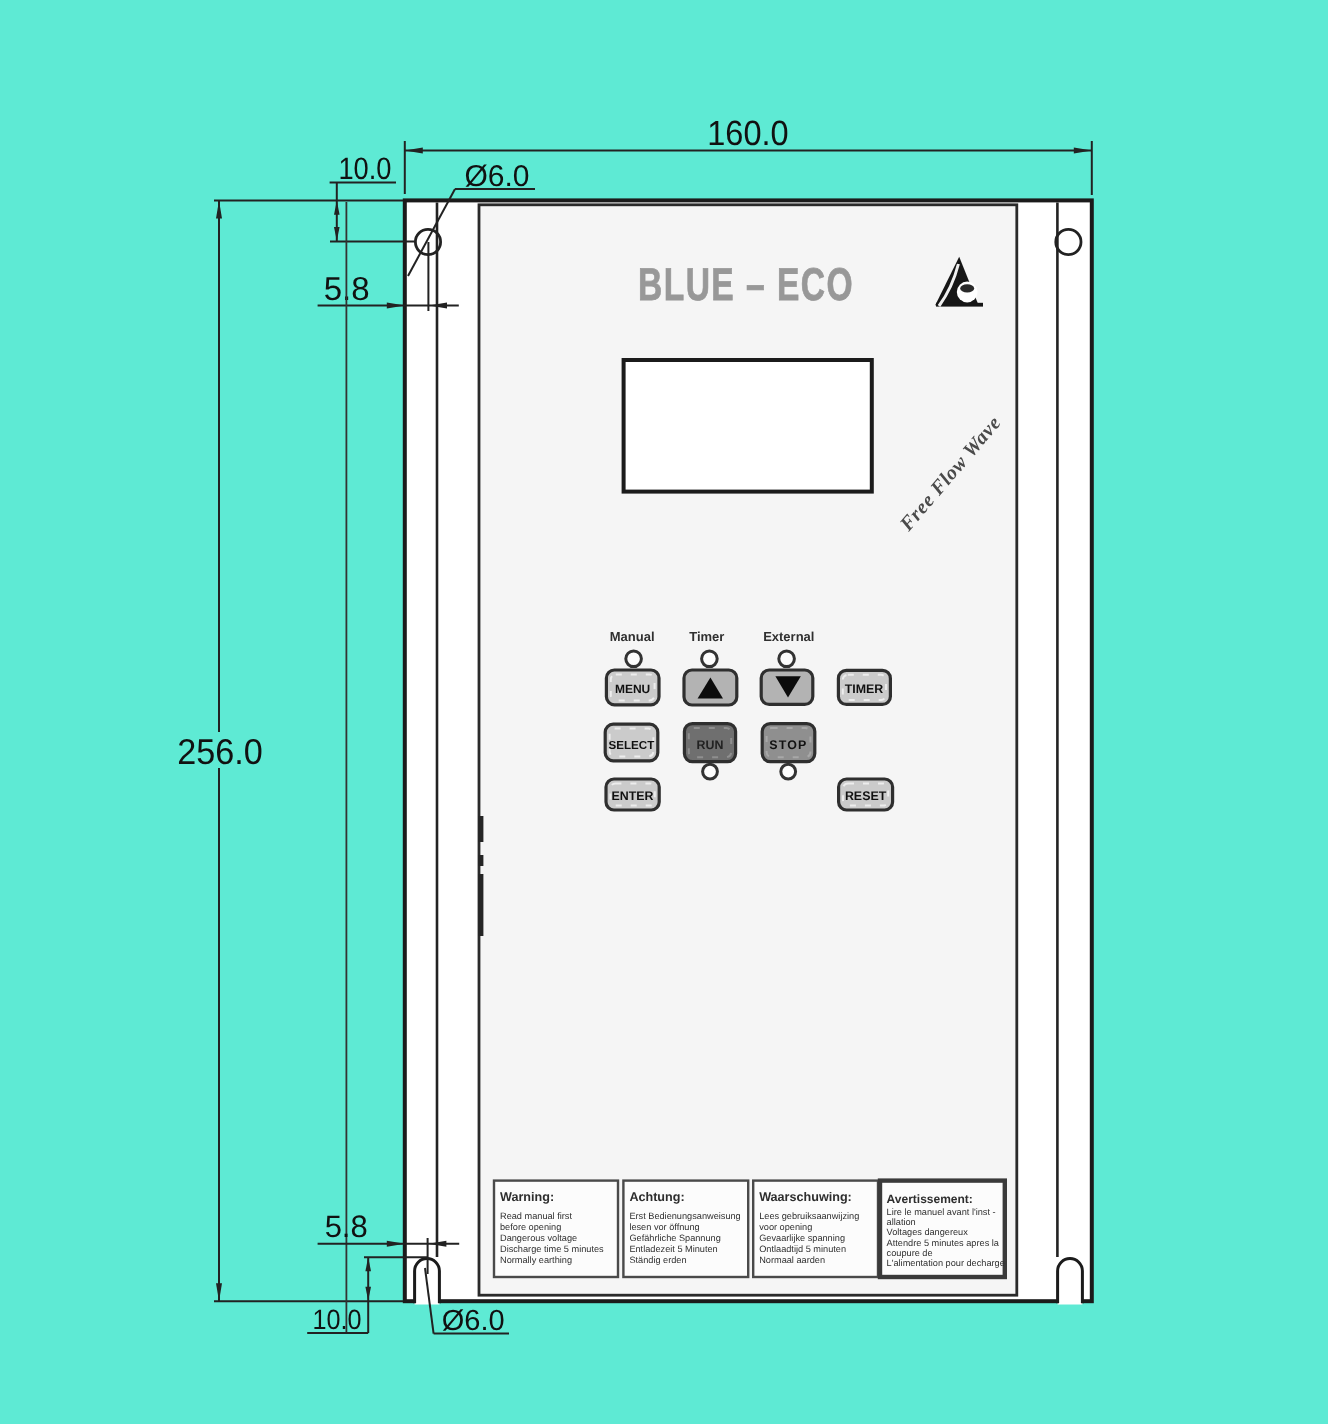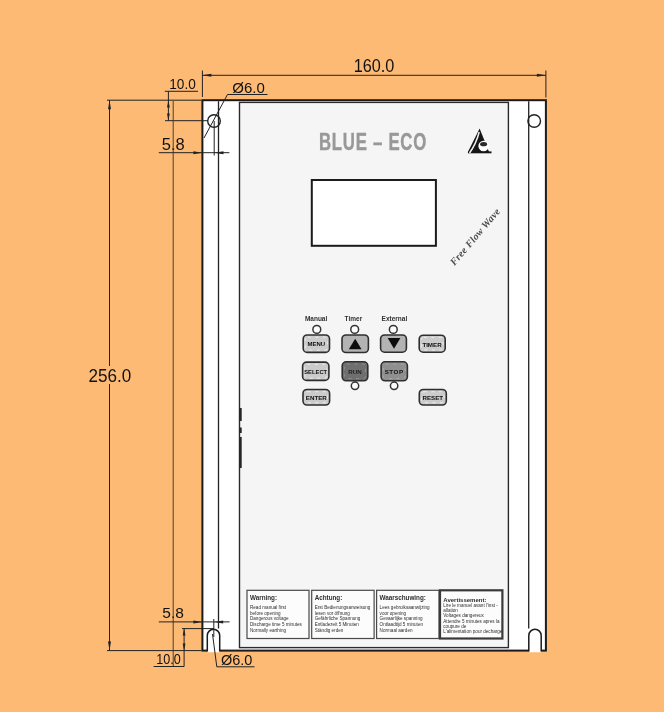--- a/index.html
+++ b/index.html
@@ -1,16 +1,16 @@
 <!DOCTYPE html>
 <html><head>
 <meta charset="utf-8">
 <style>
 html,body{margin:0;padding:0;background:#ffffff;}
-#canvas{position:relative;width:664px;height:712px;background:#fdba74;overflow:hidden;
+#canvas{position:relative;width:664px;height:712px;background:#5eead4;overflow:hidden;
  font-family:"Liberation Sans", sans-serif;}
 svg text{font-family:"Liberation Sans", sans-serif;}
 </style>
 </head>
 <body>
 <div id="canvas">
 <svg width="664" height="712" viewBox="0 0 664 712">
 
   <rect x="202.4" y="100.2" width="343.5" height="550.4" fill="#ffffff" stroke="#1b1b1b" stroke-width="2"></rect>
 

